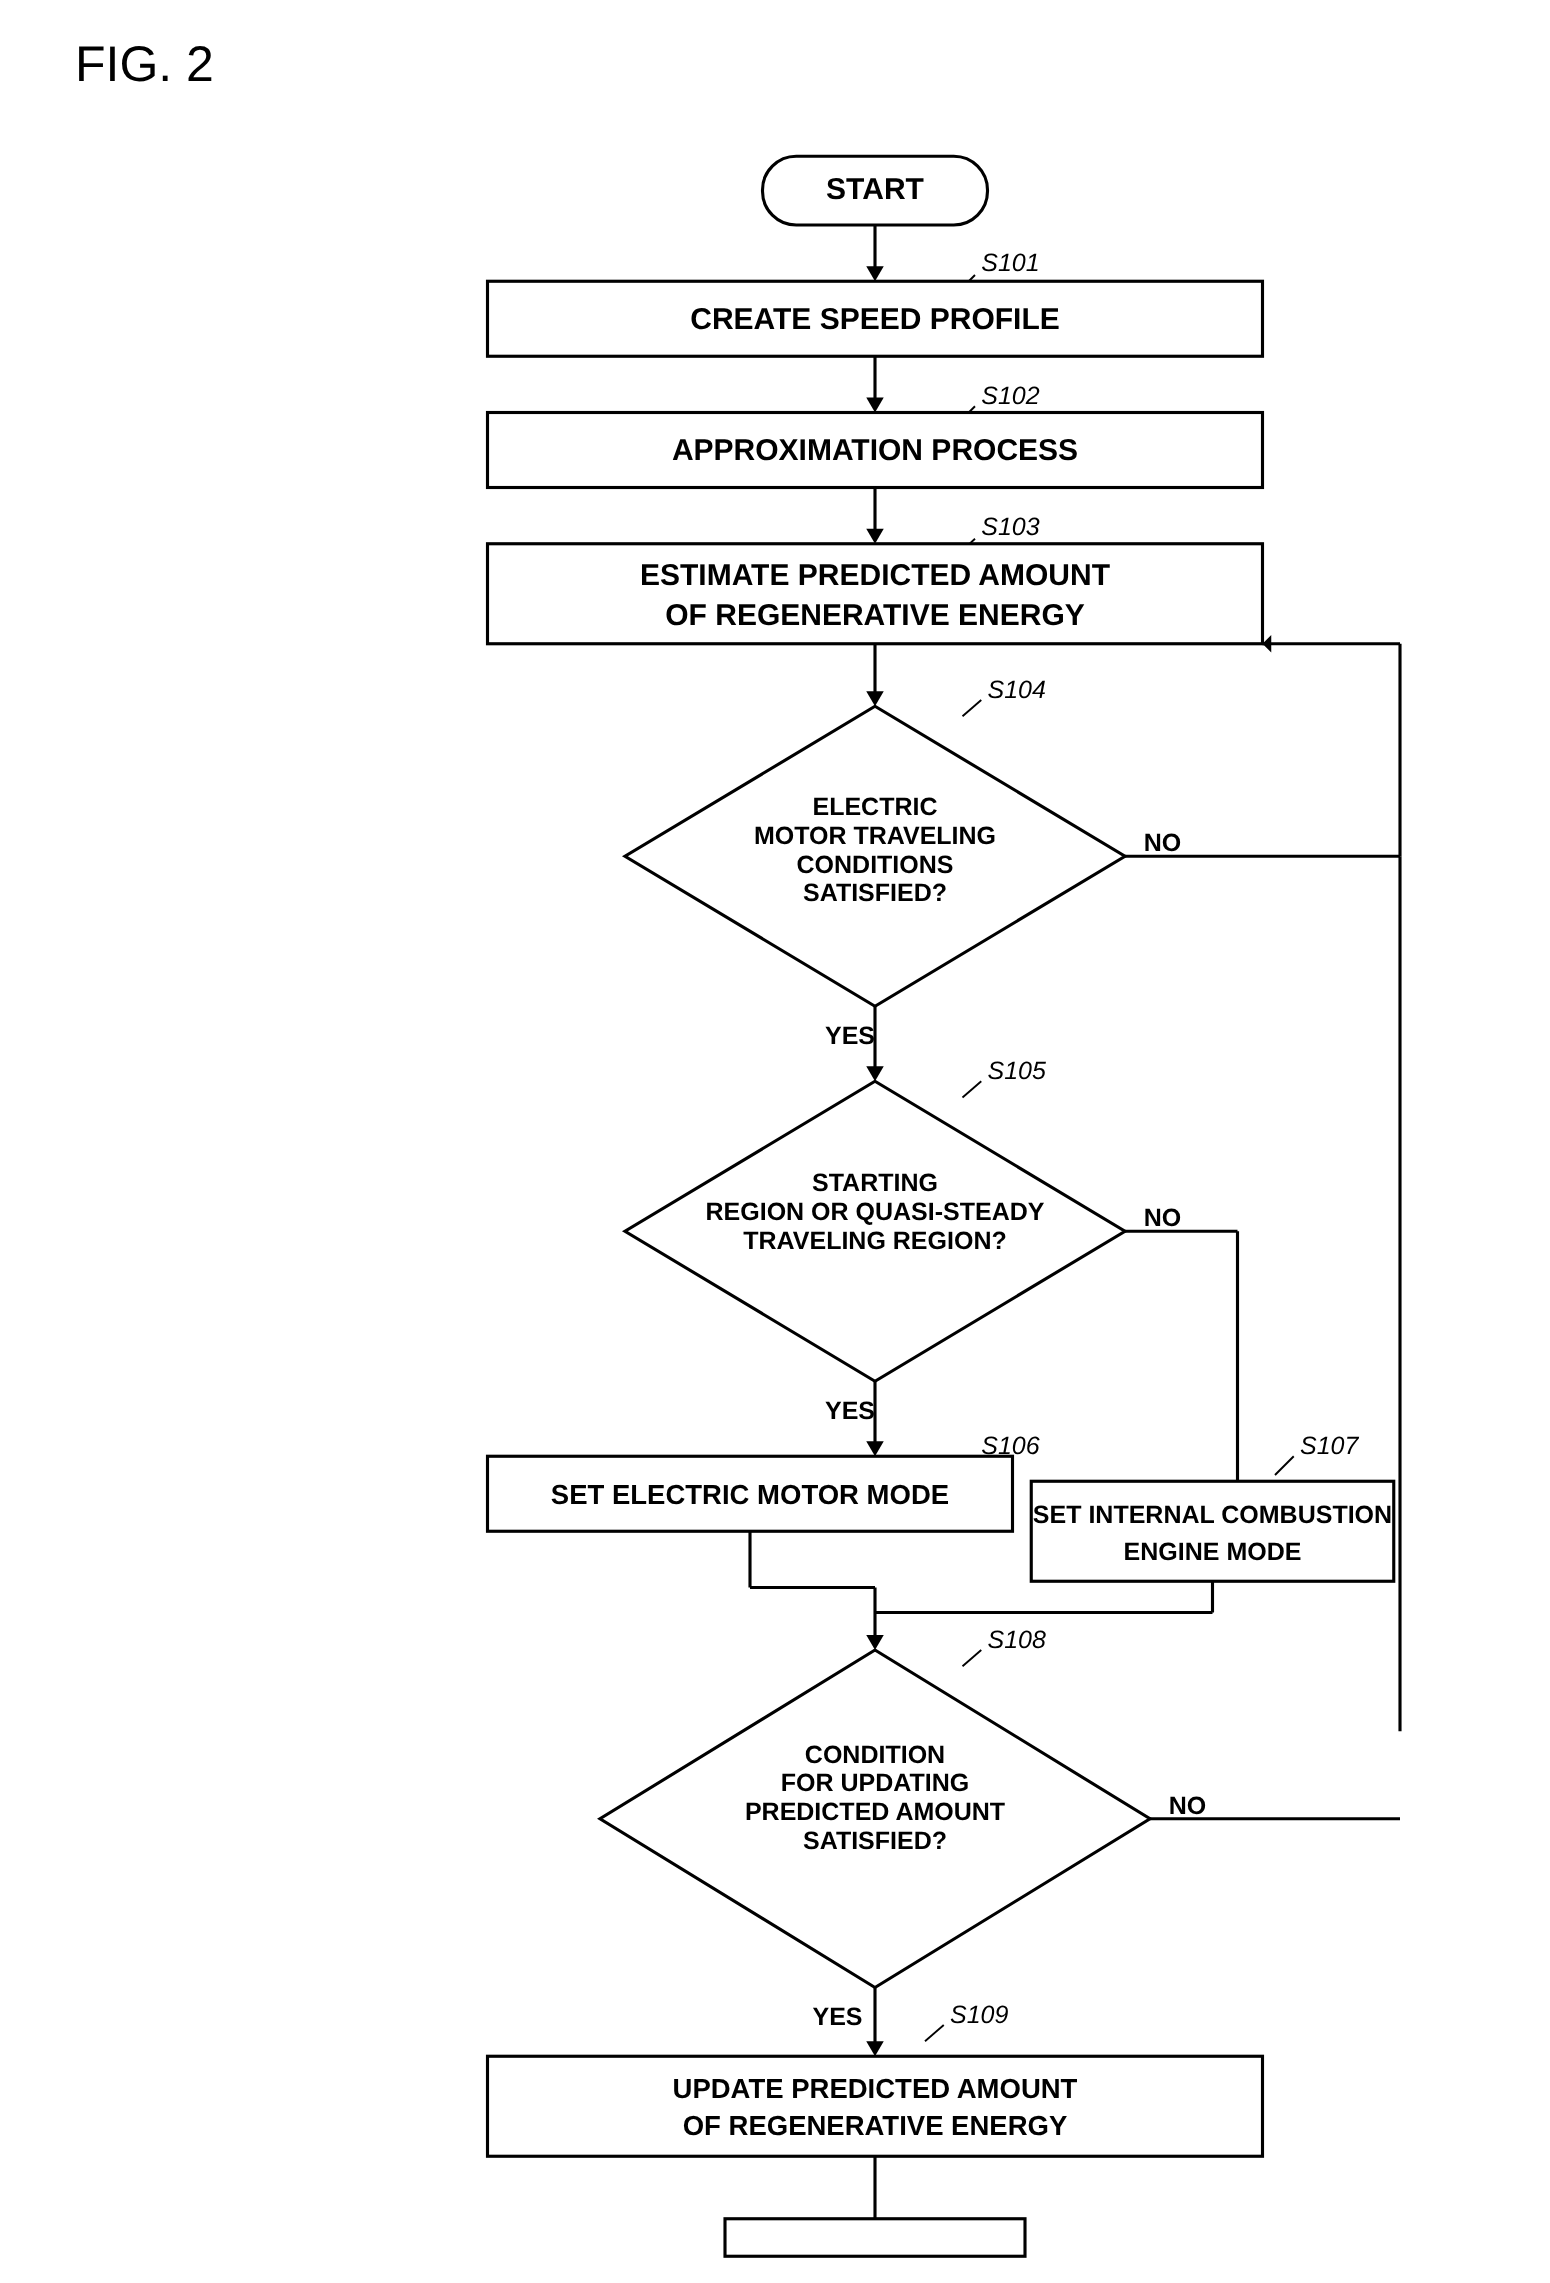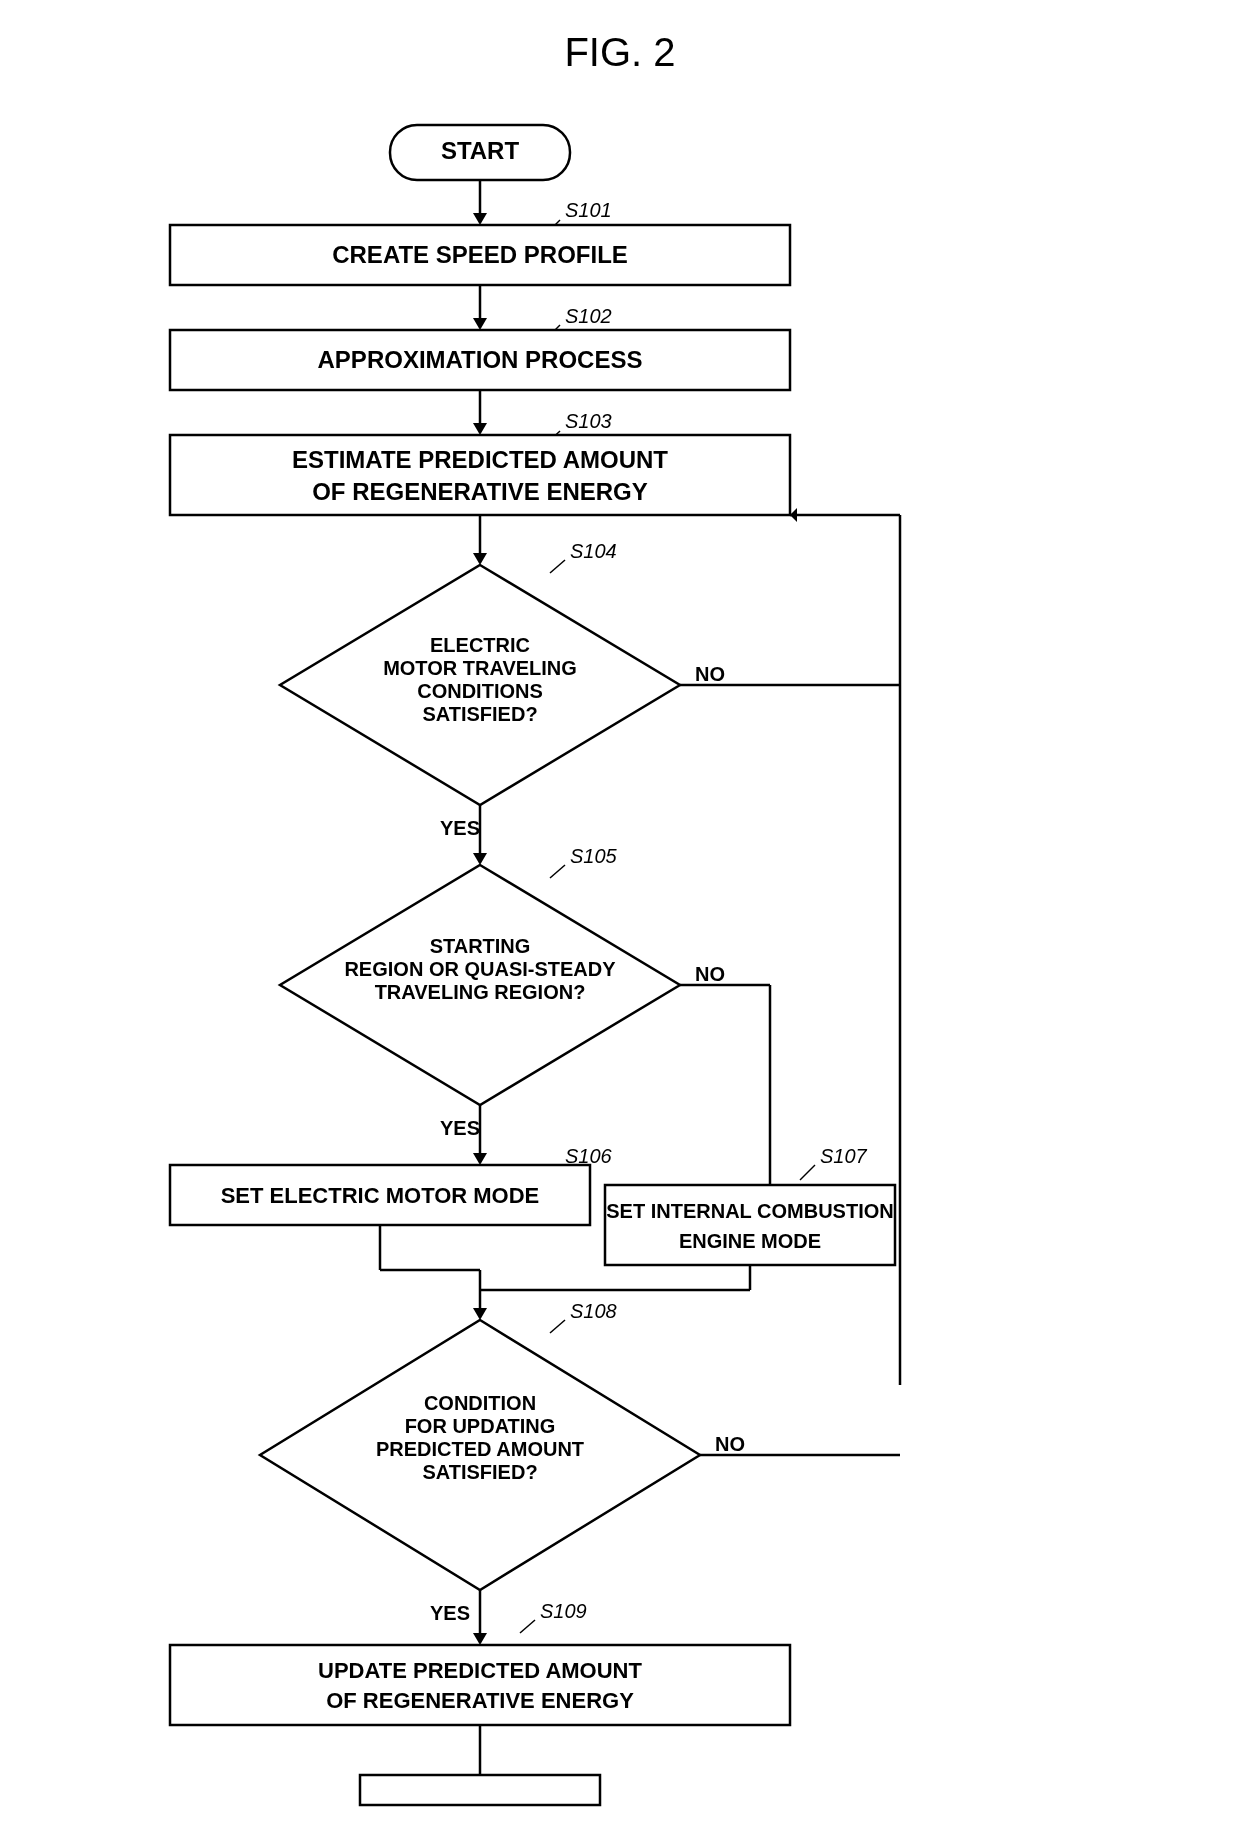--- a/index.html
+++ b/index.html
@@ -11,32 +11,32 @@
       display: flex;
       justify-content: center;
       align-items: flex-start;
     }
     .diagram-container {
       width: 1240px;
       padding: 30px 60px;
       position: relative;
     }
     .fig-title {
-      text-align: center;
+      text-align: left;
       font-size: 40px;
       font-weight: normal;
       margin-bottom: 30px;
       font-family: Arial, sans-serif;
     }
     .flowchart {
       position: relative;
       width: 100%;
       display: flex;
       flex-direction: column;
-      align-items: flex-start;
+      align-items: flex-end;
     }
   </style>
 </head>
 <body>
 
 <div class="diagram-container">
   <div class="fig-title">FIG. 2</div>
 
   <div class="flowchart">
     <svg viewBox="0 0 900 1700" width="900" height="1700" style="font-family: Arial, sans-serif; overflow: visible;">

